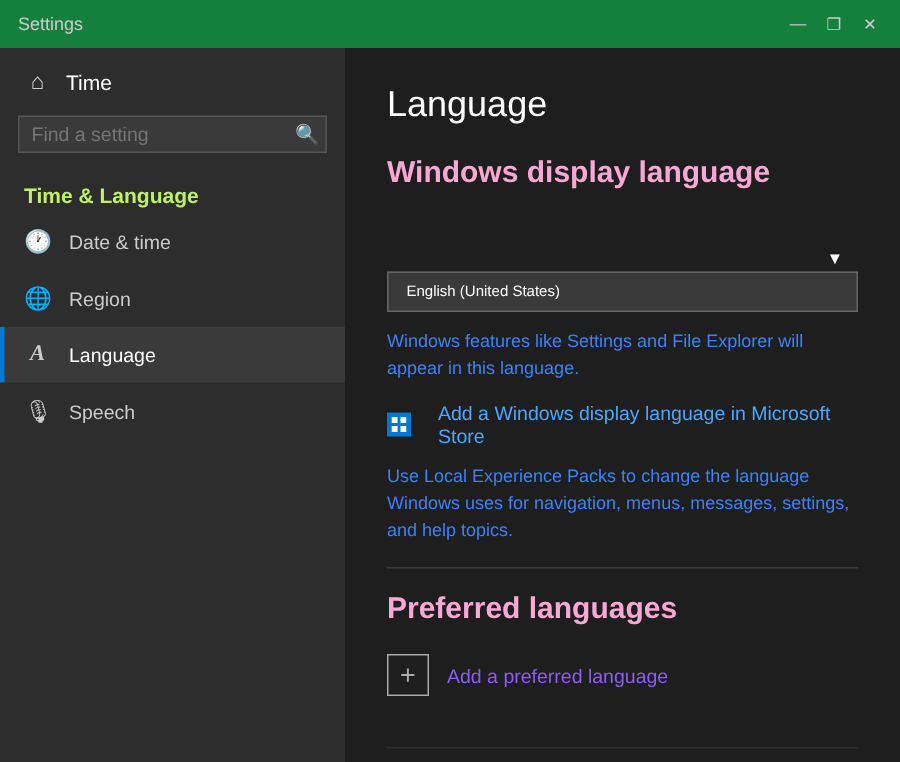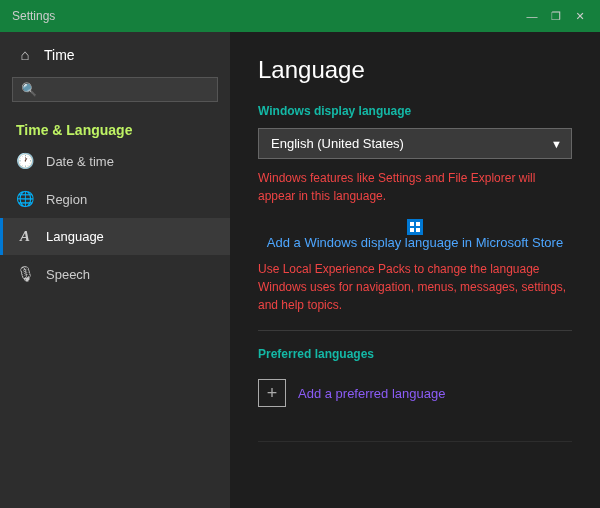--- a/index.html
+++ b/index.html
@@ -124,62 +124,62 @@
       padding: 24px 28px;
       overflow-y: auto;
     }
     .page-title {
       font-size: 24px;
       font-weight: 300;
       margin-bottom: 20px;
       color: #fff;
     }
     .section-title {
-      font-size: 12px;
+      font-size: 20px;
       font-weight: 600;
       margin-bottom: 10px;
-      color: #14b8a6;
+      color: #f9a8d4;
     }
     .dropdown-wrapper {
       position: relative;
       margin-bottom: 10px;
     }
     .dropdown-wrapper select {
       width: 100%;
       background: #3a3a3a;
       border: 1px solid #666;
       color: #fff;
-      font-size: 13px;
+      font-size: 10px;
       padding: 7px 12px;
       appearance: none;
       -webkit-appearance: none;
       cursor: pointer;
+      margin-top: 44px;
     }
     .dropdown-arrow {
       position: absolute;
       right: 10px;
       top: 50%;
       transform: translateY(-50%);
       pointer-events: none;
       color: #fff;
       font-size: 11px;
     }
     .desc-text {
       font-size: 12px;
-      color: #ef4444;
+      color: #3b82f6;
       margin-bottom: 14px;
       line-height: 1.5;
     }
     .link-row {
       display: flex;
       align-items: center;
-      gap: 0;
+      gap: 18px;
       margin-bottom: 10px;
       cursor: pointer;
-      flex-direction: column;
     }
     .link-icon {
       width: 16px;
       height: 16px;
       background: #0078d4;
       display: flex;
       align-items: center;
       justify-content: center;
       font-size: 10px;
       flex-shrink: 0;
@@ -240,20 +240,21 @@
 </div>
 
 <div class="main-layout">
 
   <div class="sidebar">
     <div class="sidebar-home">
       <span class="sidebar-icon">⌂</span>
       <span>Time</span>
     </div>
     <div class="search-box">
+      <input class="search-input" type="text" placeholder="Find a setting" style="">
       <span class="search-icon-wrap">🔍</span>
     </div>
     <div class="sidebar-section-label">Time &amp; Language</div>
     <div class="sidebar-item">
       <span class="sidebar-icon">🕐</span>
       <span>Date &amp; time</span>
     </div>
     <div class="sidebar-item">
       <span class="sidebar-icon">🌐</span>
       <span>Region</span>

